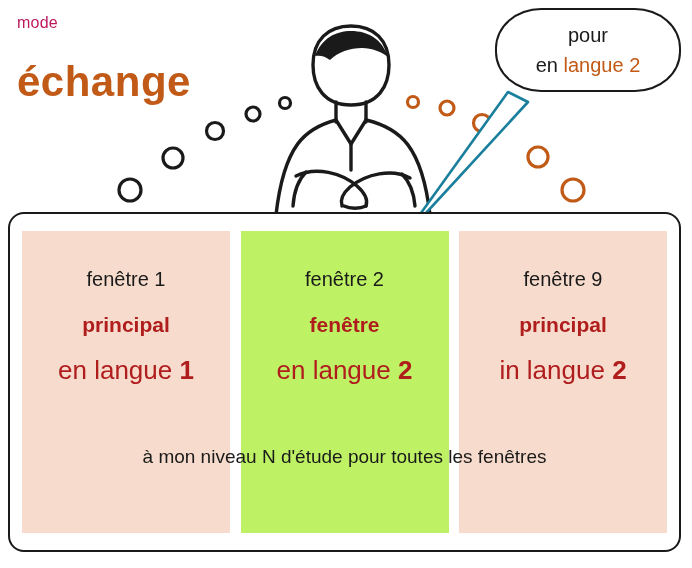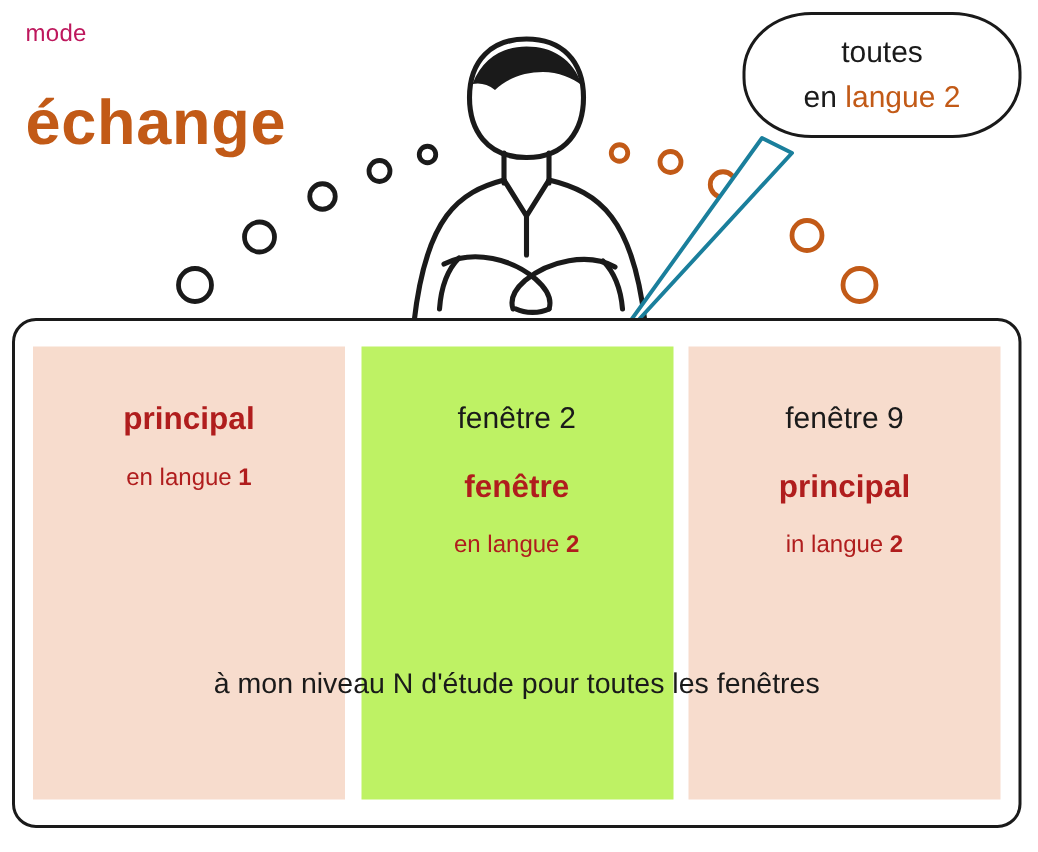--- a/index.html
+++ b/index.html
@@ -123,21 +123,21 @@
     color: #1a1a1a;
     margin-bottom: 22px;
   }
   .col-role {
     font-size: 21px;
     font-weight: bold;
     color: #b01d1d;
     margin-bottom: 18px;
   }
   .col-lang {
-    font-size: 16px;
+    font-size: 26px;
     color: #b01d1d;
   }
   .col-lang .num { font-weight: bold; }
   .col-lang .pre { color: #b01d1d; }
 
   .footnote {
     position: absolute;
     left: 0;
     top: 232px;
     width: 100%;
@@ -187,32 +187,33 @@
     <g fill="none" stroke="#c25a17" stroke-width="3.2">
       <circle cx="303" cy="92" r="5.5"></circle>
       <circle cx="337" cy="98" r="7"></circle>
       <circle cx="372" cy="113" r="8.5"></circle>
       <circle cx="428" cy="147" r="10"></circle>
       <circle cx="463" cy="180" r="11"></circle>
     </g>
   </svg>
 
   <div class="bubble">
-    <div class="bubble-line l1">toutes</div>
+    <div class="bubble-line l1">pour</div>
     <div class="bubble-line l2"><span>en </span><span class="accent-orange">langue 2</span></div>
   </div>
 
   <svg class="bubble-tail" viewBox="0 0 160 190">
     <path d="M118,22 L13,168 L138,32 Z" fill="#ffffff" stroke="#1a7f9c" stroke-width="2.6" stroke-linejoin="round"></path>
   </svg>
 
   <div class="panel">
     <div class="columns">
 
       <div class="col peach">
+        <div class="col-title">fenêtre 1</div>
         <div class="col-role">principal</div>
         <div class="col-lang"><span class="pre">en langue </span><span class="num">1</span></div>
       </div>
 
       <div class="col blue">
         <div class="col-title">fenêtre 2</div>
         <div class="col-role">fenêtre</div>
         <div class="col-lang"><span class="pre">en langue </span><span class="num">2</span></div>
       </div>
 

